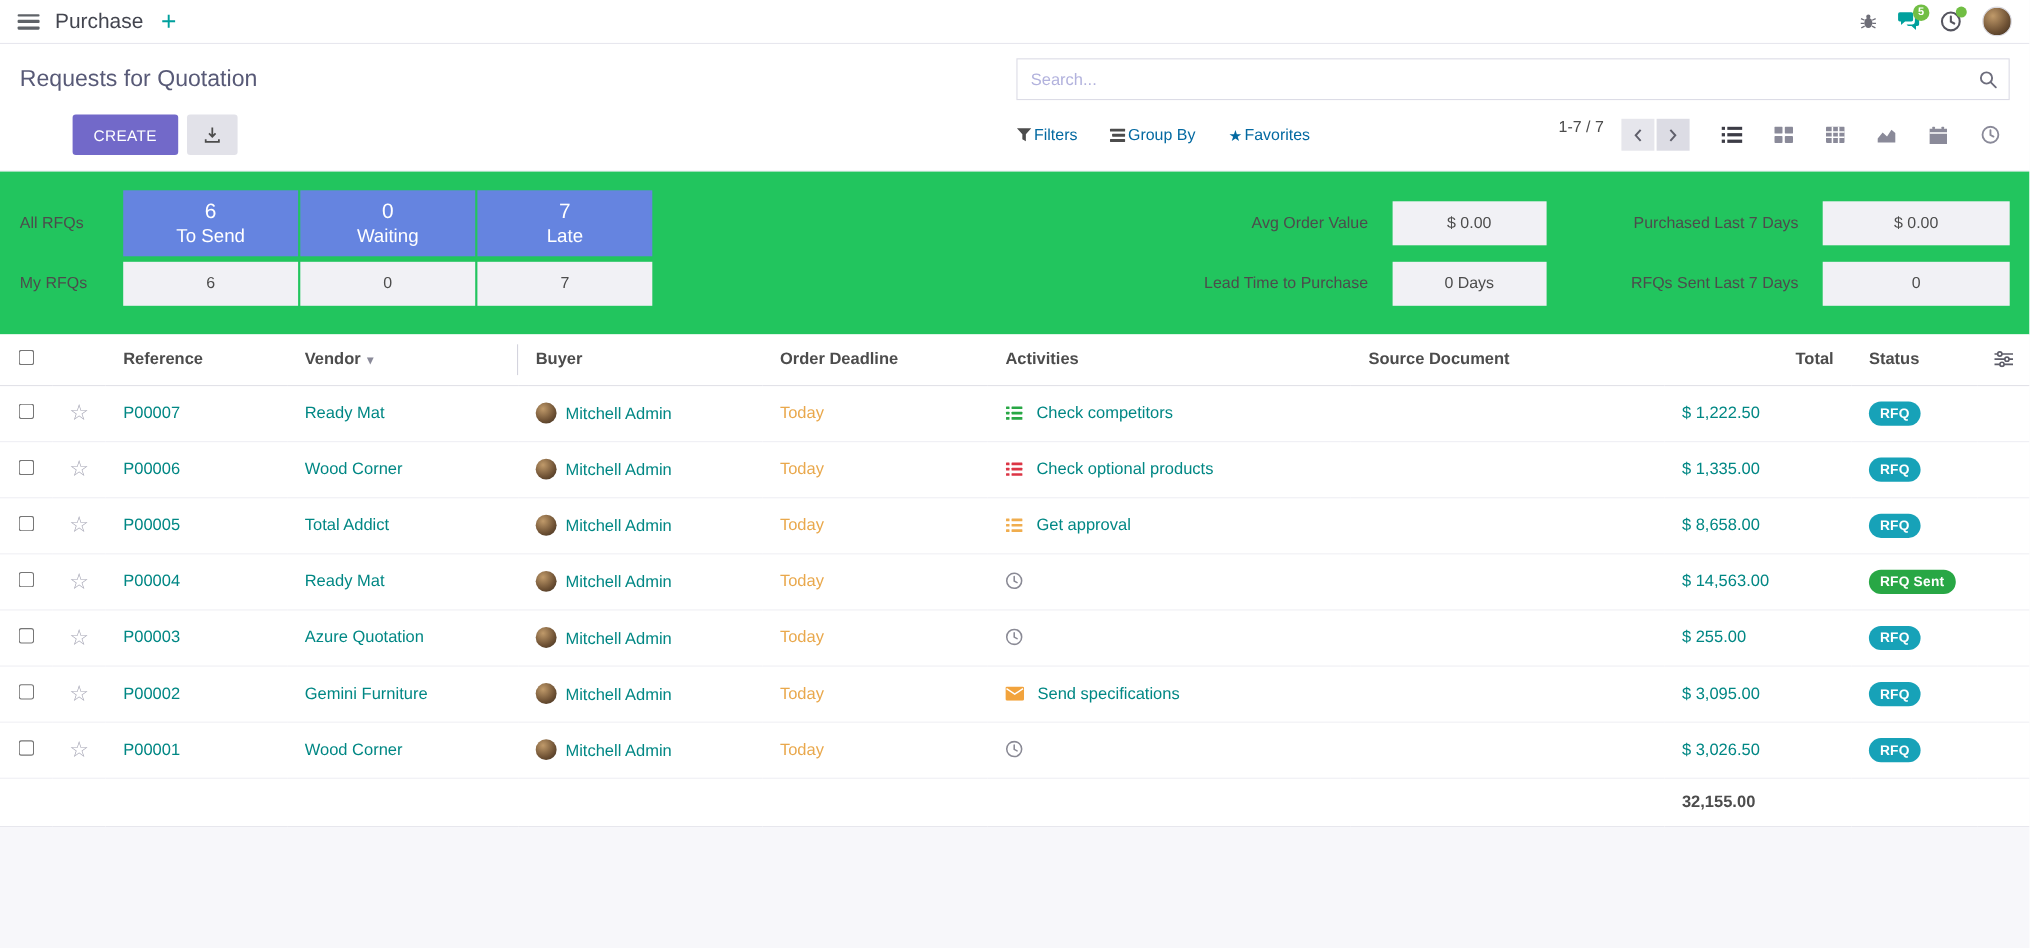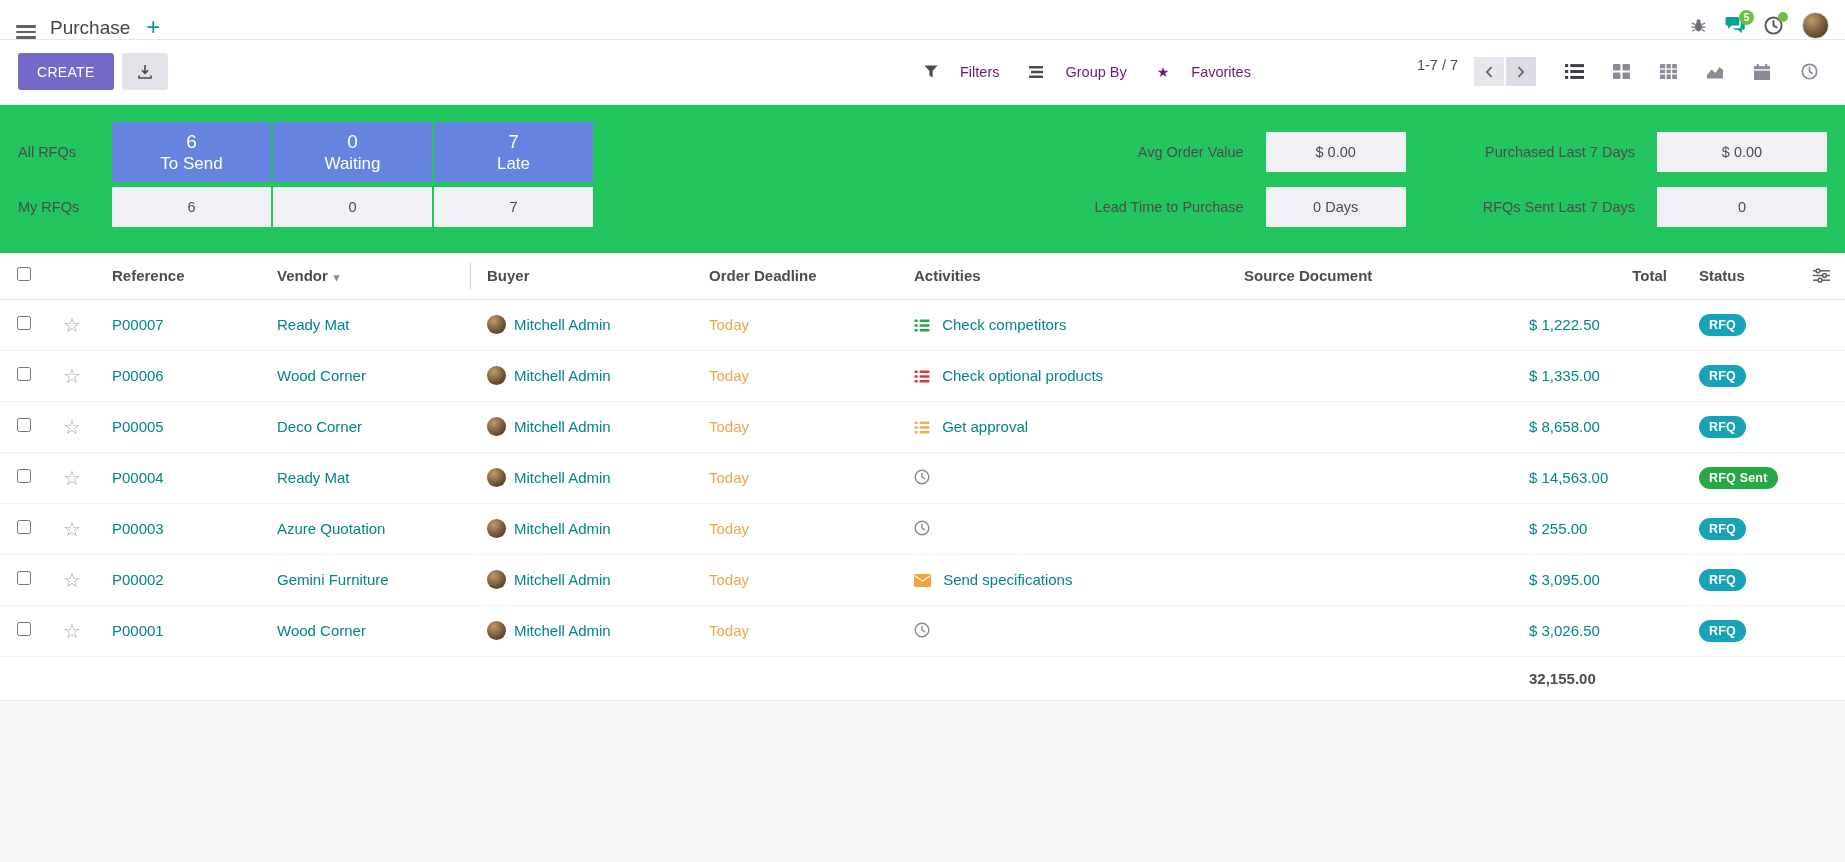--- a/index.html
+++ b/index.html
@@ -1,45 +1,45 @@
 <!DOCTYPE html>
 <html style="--primary: #7269c9; --tile-blue: #6584e0; --link: #008784; --deadline: #e9a84c; --badge-rfq: #17a2b8; --badge-rfq-sent: #28a745; --count-badge: #71be44; --act-green: #28a745; --act-red: #dc3545; --act-yellow: #f0ad4e; --act-mail: #f2a33c; --act-clock: #8a8a95;"><head>
 <meta charset="utf-8">
 <style>
   * { margin:0; padding:0; box-sizing:border-box; }
   html,body { width:1845px; height:862px; overflow:hidden; }
   body { font-family:"Liberation Sans", sans-serif; color:#4c4c4c; background:#f7f7fa; }
   .page { width:1845px; height:862px; display:flex; flex-direction:column; background:#fff; }
 
   
-  .navbar { flex:0 0 40px; background:#fff; border-bottom:1px solid #e7e7ee; display:flex; align-items:flex-end; padding:0 16px; gap:14px; }
+  .navbar { flex:0 0 40px; background:#fff; border-bottom:1px solid #e7e7ee; display:flex; align-items:center; padding:0 16px; gap:14px; }
   .hamburger { width:20px; height:14px; display:flex; flex-direction:column; justify-content:space-between; cursor:pointer; }
   .hamburger span { height:2.6px; background:#5f6368; border-radius:1px; }
   .app-name { font-size:19px; color:#43454f; cursor:pointer; }
   .plus-tab { font-size:24px; color:#00a09d; line-height:1; cursor:pointer; margin-left:2px; }
   .systray { margin-left:auto; display:flex; align-items:center; gap:19px; }
   .tray-item { position:relative; display:inline-flex; align-items:center; cursor:pointer; }
   .count-badge { position:absolute; top:-7px; right:-9px; background:var(--count-badge,#71be44); color:#fff; font-size:10px; font-weight:bold; min-width:15px; height:15px; border-radius:8px; display:flex; align-items:center; justify-content:center; padding:0 3px; }
   .dot-badge { position:absolute; top:-4px; right:-5px; width:10px; height:10px; border-radius:50%; background:var(--count-badge,#71be44); }
   .avatar-lg { width:27px; height:27px; border-radius:50%; background:radial-gradient(circle at 35% 30%, #c09a6a, #6e5134 60%, #3a2c1e); border:1px solid #d9d9e0; cursor:pointer; }
 
   
   .control-panel { background:#fff; border-bottom:1px solid #e9e9f0; padding:13px 18px 14px; }
   .cp-row1 { display:flex; align-items:center; justify-content:space-between; margin-bottom:13px; }
   .page-title { font-size:21px; font-weight:normal; color:#585a77; }
   .searchbox { width:903px; height:38px; border:1px solid #dcdce6; background:#fff; display:flex; align-items:center; padding:0 10px 0 12px; }
   .searchbox input { flex:1; border:none; outline:none; font-size:15px; font-family:"Liberation Sans",sans-serif; color:#4c4c4c; }
   .searchbox input::placeholder { color:#b2b2dd; }
-  .cp-row2 { display:flex; align-items:center; }
+  .cp-row2 { display:flex; align-items:center;margin-left:48px; }
   .cp-left { flex:1; display:flex; gap:8px; align-items:center; }
   .btn-create { background:var(--primary,#7269c9); color:#fff; border:none; height:37px; padding:0 19px; font-size:14px; letter-spacing:.3px; border-radius:3px; cursor:pointer; font-family:"Liberation Sans",sans-serif; }
   .btn-download { background:#e2e2e9; border:none; height:37px; width:46px; border-radius:3px; cursor:pointer; display:flex; align-items:center; justify-content:center; }
   .cp-right { width:903px; display:flex; align-items:center; justify-content:space-between; }
   .search-filters { display:flex; gap:30px; align-items:center; }
-  .filter-btn { display:flex; gap:22px; align-items:center; font-size:14.5px; color:#701a75; cursor:pointer; background:none; border:none; font-family:"Liberation Sans",sans-serif; }
+  .filter-btn { display:flex; gap:2px; align-items:center; font-size:14.5px; color:#0369a1; cursor:pointer; background:none; border:none; font-family:"Liberation Sans",sans-serif; }
   .filter-btn .glyph { font-size:14px; }
   .pager-views { display:flex; align-items:center; gap:20px; }
   .pager { display:flex; gap:16px; }
   .pager-text { font-size:14.5px; color:#4c4c4c; }
   .pager-btns { display:flex; gap:2px; }
   .pager-btn { width:30px; height:29px; background:#e6e6ec; border:none; cursor:pointer; display:flex; align-items:center; justify-content:center; }
   .pager-btn.next { background:#dcdce4; }
   .view-switcher { display:flex; gap:11px; }
   .view-btn { width:36px; height:30px; display:flex; align-items:center; justify-content:center; color:#8a8a99; cursor:pointer; background:none; border:none; }
   .view-btn.active { color:#3c3c46; }
@@ -124,20 +124,32 @@
             <circle cx="8" cy="8" r="6.8" fill="none" stroke="#55555f" stroke-width="1.6"></circle>
             <path d="M8 4.2V8.2L10.6 9.6" fill="none" stroke="#55555f" stroke-width="1.6" stroke-linecap="round"></path>
           </svg>
         <span class="dot-badge"></span>
       </span>
       <span class="avatar-lg"></span>
     </div>
   </header>
 
   <section class="control-panel">
+    <div class="cp-row1">
+      <h1 class="page-title">Requests for Quotation</h1>
+      <div class="searchbox">
+        <input type="text" placeholder="Search..." style="">
+        <span style="display:inline-flex;">
+          <svg viewBox="0 0 16 16" width="17" height="17">
+              <circle cx="6.5" cy="6.5" r="4.8" fill="none" stroke="#6d6d7c" stroke-width="1.6"></circle>
+              <line x1="10.2" y1="10.2" x2="14.5" y2="14.5" stroke="#6d6d7c" stroke-width="1.6" stroke-linecap="round"></line>
+            </svg>
+        </span>
+      </div>
+    </div>
     <div class="cp-row2">
       <div class="cp-left">
         <button class="btn-create">CREATE</button>
         <button class="btn-download">
           <svg viewBox="0 0 16 16" width="16" height="16">
               <path d="M8 1v8M5 6.2L8 9.3l3-3.1" stroke="#4c4c4c" stroke-width="1.6" fill="none"></path>
               <path d="M2 11.5v2.5h12v-2.5" stroke="#4c4c4c" stroke-width="1.6" fill="none"></path>
             </svg>
         </button>
       </div>
@@ -379,21 +391,21 @@
           <td><span></span></td>
           <td class="c-total"><a class="lnk">$ 1,335.00</a></td>
           <td><span class="badge">RFQ</span></td>
           <td></td>
         </tr>
 
         <tr>
           <td class="c-check"><input type="checkbox" style=""></td>
           <td class="c-star"><span class="star-ico">☆</span></td>
           <td><a class="lnk">P00005</a></td>
-          <td><a class="lnk">Deco Corner</a></td>
+          <td><a class="lnk">Total Addict</a></td>
           <td><span class="avatar-sm"></span><a class="lnk">Mitchell Admin</a></td>
           <td><span class="today">Today</span></td>
           <td>
             <span class="act-icon yellow">
                 <svg viewBox="0 0 16 14" width="16" height="13" fill="currentColor">
                   <rect y="0.5" width="3.4" height="2.6" rx="0.5"></rect>
                   <rect x="5.4" y="0.5" width="10.6" height="2.6" rx="0.5"></rect>
                   <rect y="5.7" width="3.4" height="2.6" rx="0.5"></rect>
                   <rect x="5.4" y="5.7" width="10.6" height="2.6" rx="0.5"></rect>
                   <rect y="10.9" width="3.4" height="2.6" rx="0.5"></rect>

